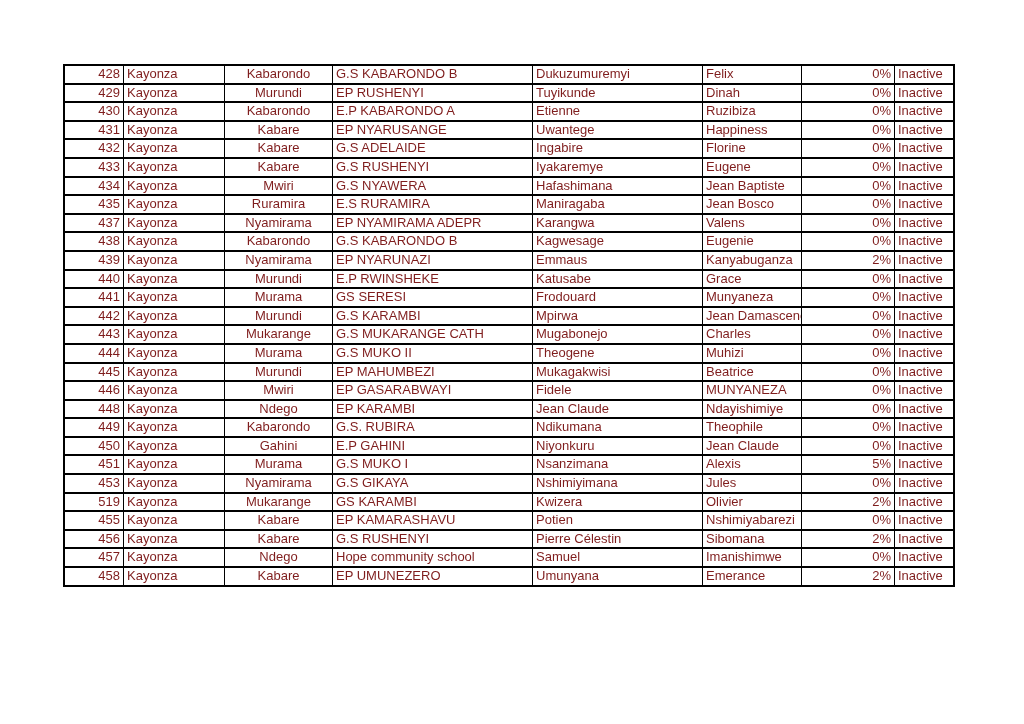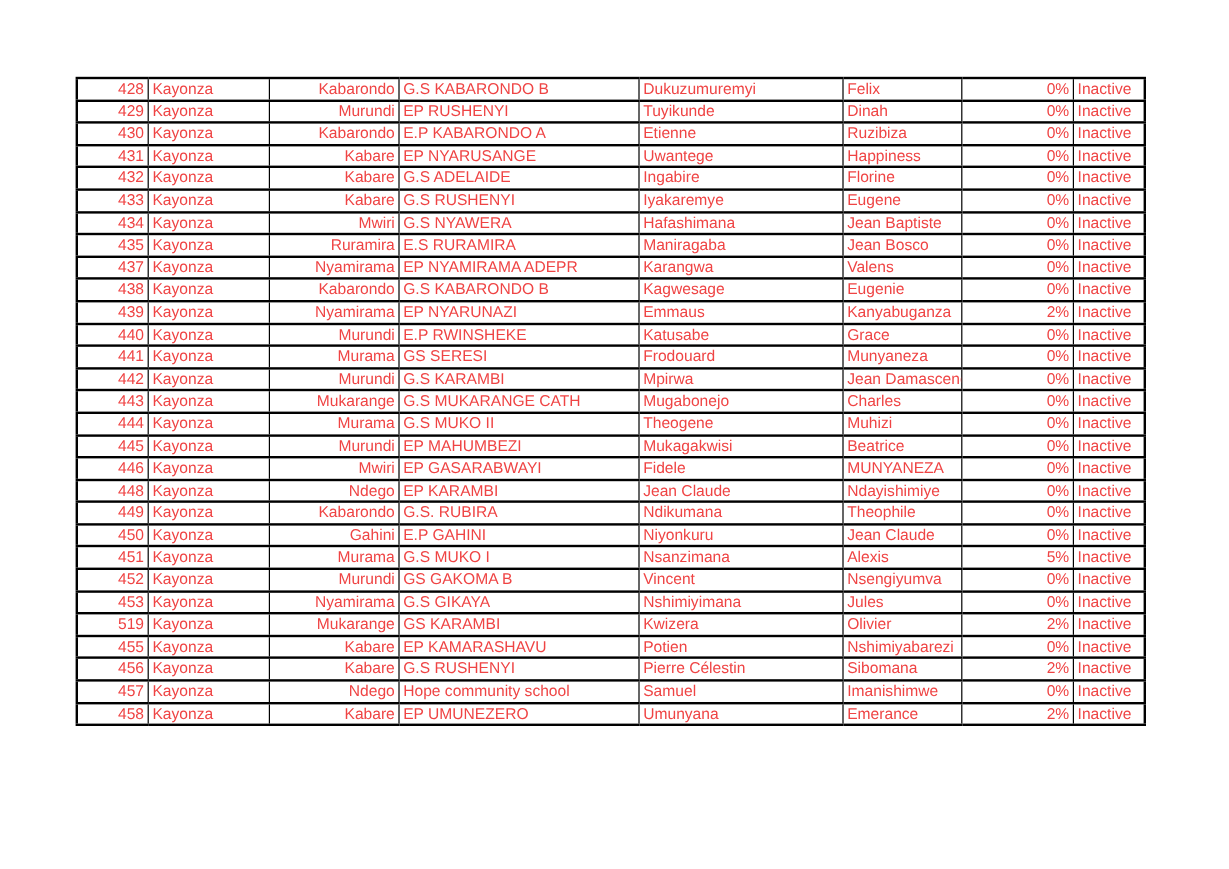--- a/index.html
+++ b/index.html
@@ -7,21 +7,21 @@
     padding: 0;
     background: #ffffff;
   }
   .page {
     position: relative;
     width: 1024px;
     height: 724px;
     background: #ffffff;
     overflow: hidden;
     font-family: "Liberation Sans", "DejaVu Sans", sans-serif;
-    color: #ef4444;
+    color: #7f1d1d;
   }
   table.data-table {
     position: absolute;
     left: 63px;
     top: 64px;
     border-collapse: collapse;
     table-layout: fixed;
     width: 845px;
     border: 2px solid #000000;
   }
@@ -32,21 +32,21 @@
     height: 16.6px;
     padding: 0 3px;
     font-size: 13px;
     line-height: 16.6px;
     white-space: nowrap;
     overflow: hidden;
     vertical-align: middle;
   }
   td.col-row_no   { width: 52px;  text-align: right; padding-right: 4px; }
   td.col-district { width: 94px;  text-align: left; }
-  td.col-sector   { width: 101px; text-align: right; }
+  td.col-sector   { width: 101px; text-align: center; }
   td.col-school   { width: 193px; text-align: left; }
   td.col-first_name { width: 163px; text-align: left; }
   td.col-last_name  { width: 92px;  text-align: left; }
   td.col-percent  { width: 86px;  text-align: right; padding-right: 4px; }
   td.col-status   { width: 52px;  text-align: left; }
 </style>
 </head>
 <body>
 
 <div class="page">
@@ -266,30 +266,20 @@
           <td class="col-row_no">451</td>
           <td class="col-district">Kayonza</td>
           <td class="col-sector">Murama</td>
           <td class="col-school">G.S MUKO I</td>
           <td class="col-first_name">Nsanzimana</td>
           <td class="col-last_name">Alexis</td>
           <td class="col-percent">5%</td>
           <td class="col-status">Inactive</td>
         </tr>
         <tr>
-          <td class="col-row_no">452</td>
-          <td class="col-district">Kayonza</td>
-          <td class="col-sector">Murundi</td>
-          <td class="col-school">GS GAKOMA B</td>
-          <td class="col-first_name">Vincent</td>
-          <td class="col-last_name">Nsengiyumva</td>
-          <td class="col-percent">0%</td>
-          <td class="col-status">Inactive</td>
-        </tr>
-        <tr>
           <td class="col-row_no">453</td>
           <td class="col-district">Kayonza</td>
           <td class="col-sector">Nyamirama</td>
           <td class="col-school">G.S GIKAYA</td>
           <td class="col-first_name">Nshimiyimana</td>
           <td class="col-last_name">Jules</td>
           <td class="col-percent">0%</td>
           <td class="col-status">Inactive</td>
         </tr>
         <tr>

